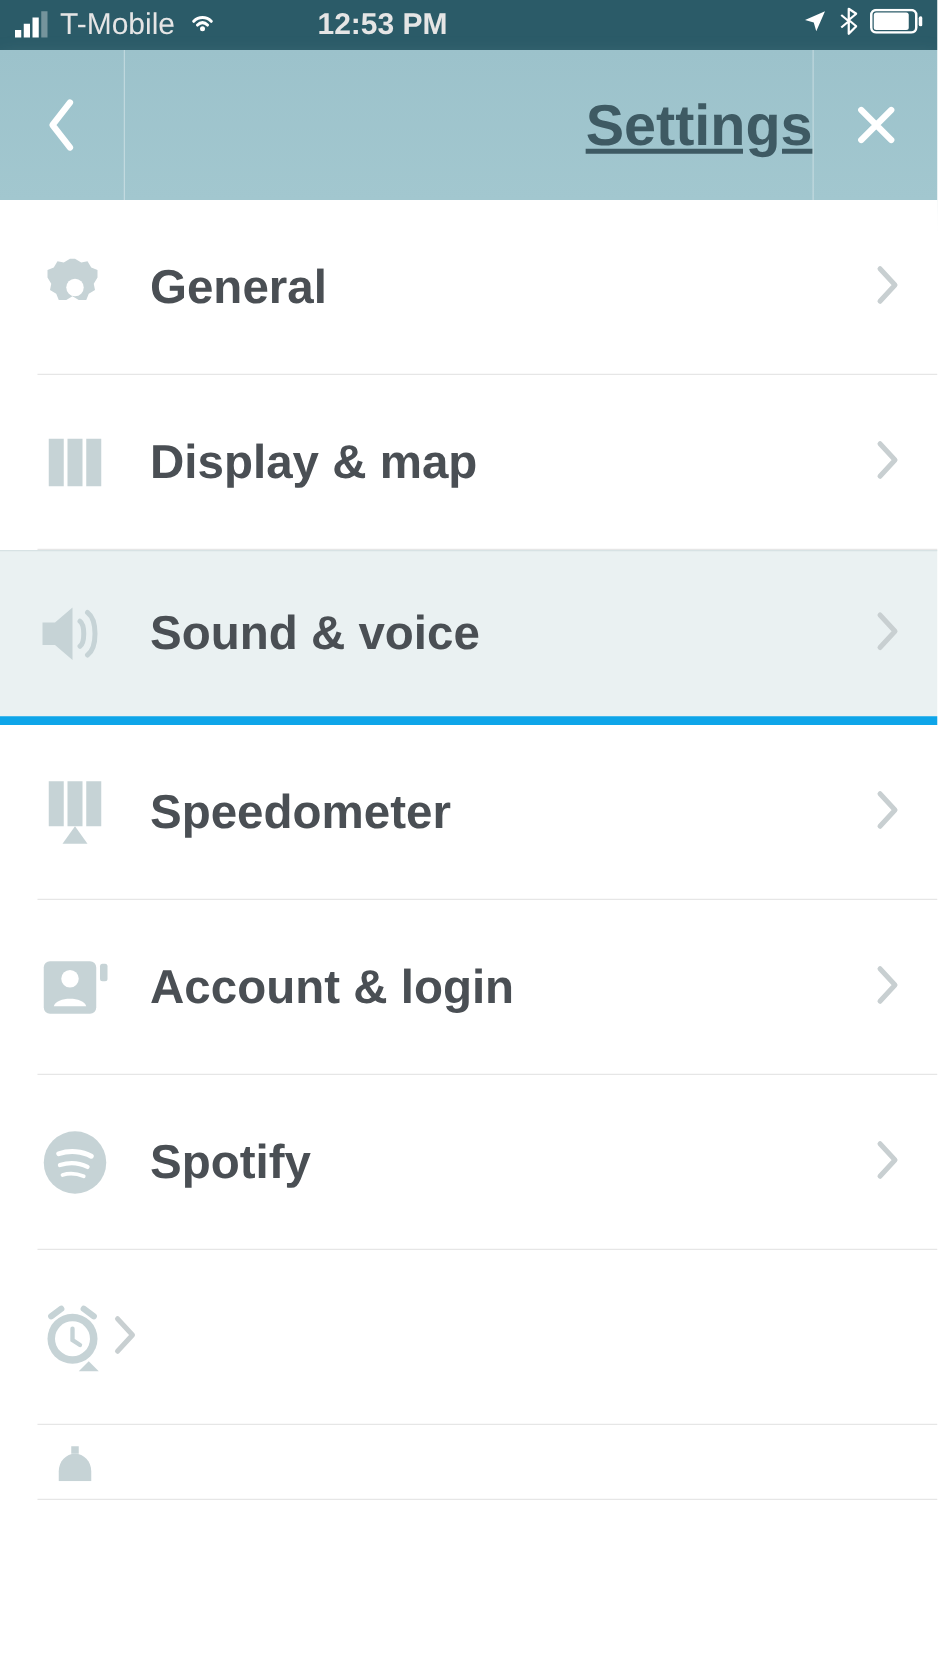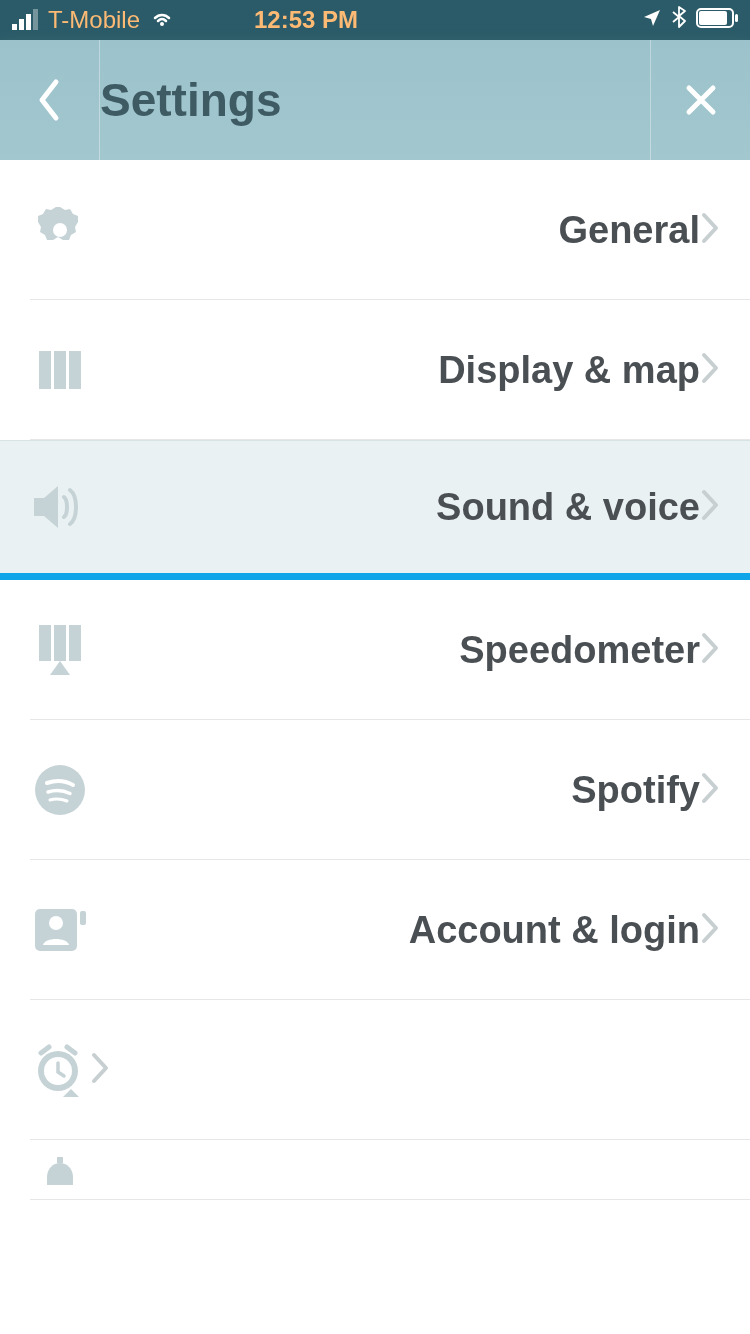--- a/index.html
+++ b/index.html
@@ -7,21 +7,21 @@
     width: 750px;
     height: 1334px;
     font-family: -apple-system, "Helvetica Neue", Arial, sans-serif;
     background: #ffffff;
     overflow: hidden;
   }
   .status-bar {
     height: 40px;
     width: 100%;
     background: #2b5b68;
-    color: #fdba74;
+    color: #e5e5e5;
     display: flex;
     align-items: center;
     padding: 0 12px;
     font-size: 24px;
   }
   .status-left { display: flex; align-items: center; gap: 10px; flex: 1; }
   .status-center { flex: 1; text-align: left; font-weight: 600; }
   .status-right { flex: 1; display: flex; justify-content: flex-end; align-items: center; gap: 10px; }
 
   .signal-bars { display: flex; align-items: flex-end; gap: 2px; height: 20px; }
@@ -45,24 +45,25 @@
     width: 100px;
     height: 100%;
     display: flex;
     align-items: center;
     justify-content: center;
     border-right: 1px solid rgba(255,255,255,0.35);
     color: #ffffff;
   }
   .nav-title {
     flex: 1;
-    text-align: left;
+    text-align: right;
     font-size: 46px;
     font-weight: 700;
     color: #3e5a63;
+    text-decoration: underline;
   }
   .nav-close {
     width: 100px;
     height: 100%;
     display: flex;
     align-items: center;
     justify-content: center;
     border-left: 1px solid rgba(255,255,255,0.35);
     color: #ffffff;
   }
@@ -102,21 +103,20 @@
     align-items: center;
     justify-content: center;
     color: #c6d3d6;
   }
   .item-label {
     margin-left: 30px;
     font-size: 38px;
     font-weight: 700;
     color: #4a4f54;
     flex: 1;
-    text-align: right;
   }
   .item-chevron {
     color: #c8cfd1;
   }
 </style>
 </head>
 <body>
 
 <div class="status-bar">
   <div class="status-left">
@@ -233,45 +233,45 @@
     <span class="item-chevron">
       <svg width="20" height="34" viewBox="0 0 20 34">
           <path d="M4 4l12 13L4 30" stroke="currentColor" stroke-width="4" fill="none" stroke-linecap="round" stroke-linejoin="round"></path>
         </svg>
     </span>
   </div>
 
 
   <div class="list-item">
     <span class="item-icon">
+      <svg width="58" height="54" viewBox="0 0 58 54" fill="currentColor">
+        <rect x="4" y="6" width="42" height="42" rx="5"></rect>
+        <circle cx="25" cy="20" r="7" fill="#fff"></circle>
+        <path d="M12 42c2-8 24-8 26 0" fill="#fff"></path>
+        <rect x="49" y="8" width="6" height="14" rx="2"></rect>
+      </svg>
+    </span>
+    <span class="item-label">Account &amp; login</span>
+    <span class="item-chevron">
+      <svg width="20" height="34" viewBox="0 0 20 34">
+          <path d="M4 4l12 13L4 30" stroke="currentColor" stroke-width="4" fill="none" stroke-linecap="round" stroke-linejoin="round"></path>
+        </svg>
+    </span>
+  </div>
+
+  <div class="list-item">
+    <span class="item-icon">
       <svg width="54" height="54" viewBox="0 0 54 54" fill="currentColor">
         <circle cx="27" cy="27" r="25"></circle>
         <path d="M14 20c9-3 19-2 26 2" stroke="#fff" stroke-width="4" stroke-linecap="round" fill="none"></path>
         <path d="M15 29c8-2.5 16-1.5 22 1.5" stroke="#fff" stroke-width="3.5" stroke-linecap="round" fill="none"></path>
         <path d="M17 37c6-2 12-1 17 1" stroke="#fff" stroke-width="3" stroke-linecap="round" fill="none"></path>
       </svg>
     </span>
     <span class="item-label">Spotify</span>
-    <span class="item-chevron">
-      <svg width="20" height="34" viewBox="0 0 20 34">
-          <path d="M4 4l12 13L4 30" stroke="currentColor" stroke-width="4" fill="none" stroke-linecap="round" stroke-linejoin="round"></path>
-        </svg>
-    </span>
-  </div>
-
-  <div class="list-item">
-    <span class="item-icon">
-      <svg width="58" height="54" viewBox="0 0 58 54" fill="currentColor">
-        <rect x="4" y="6" width="42" height="42" rx="5"></rect>
-        <circle cx="25" cy="20" r="7" fill="#fff"></circle>
-        <path d="M12 42c2-8 24-8 26 0" fill="#fff"></path>
-        <rect x="49" y="8" width="6" height="14" rx="2"></rect>
-      </svg>
-    </span>
-    <span class="item-label">Account &amp; login</span>
     <span class="item-chevron">
       <svg width="20" height="34" viewBox="0 0 20 34">
           <path d="M4 4l12 13L4 30" stroke="currentColor" stroke-width="4" fill="none" stroke-linecap="round" stroke-linejoin="round"></path>
         </svg>
     </span>
   </div>
 
   <div class="list-item">
     <span class="item-icon">
       <svg width="58" height="58" viewBox="0 0 58 58" fill="currentColor">

